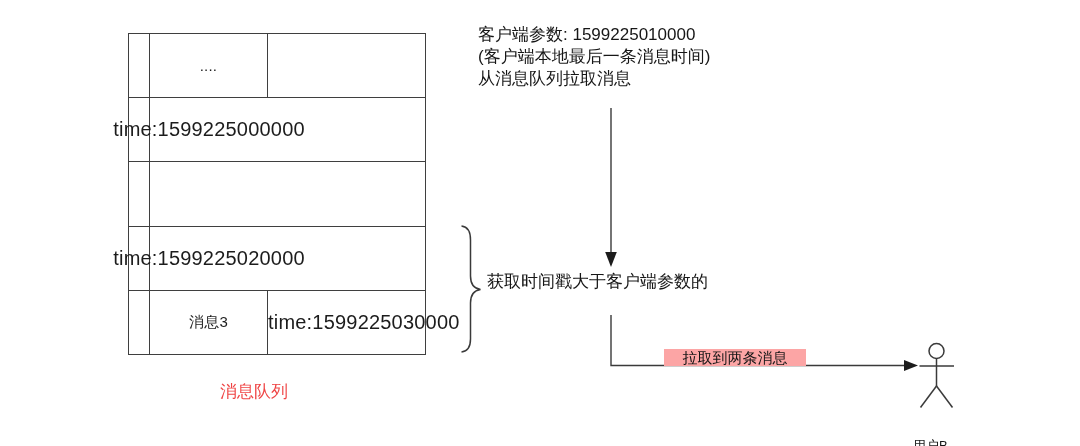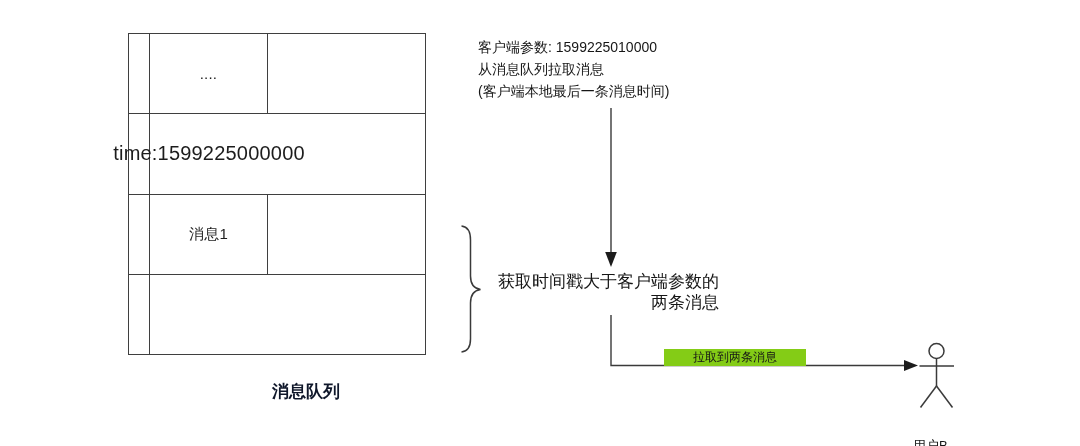--- a/index.html
+++ b/index.html
@@ -23,36 +23,36 @@
   .mq-row:last-child{border-bottom:none;}
   .mq-cell{
     display:flex;align-items:center;justify-content:center;
     font-size:15px;letter-spacing:0.2px;box-sizing:border-box;
   }
   .mq-cell.c1{border-right:1px solid #3f3f3f;}
   .mq-cell.c2{border-right:1px solid #3f3f3f;}
   .mq-cell.c3{font-size:20px;}
 
   .mq-caption{
-    left:220px;top:380px;width:120px;text-align:right;
-    font-size:17px;color:#0f172a;font-weight:bold;
+    left:220px;top:380px;width:120px;text-align:left;
+    font-size:17px;color:#ef4444;
   }
 
   
   .client-param{
-    left:478px;top:36px;width:330px;
-    font-size:14px;line-height:22px;color:#161616;
+    left:478px;top:24px;width:330px;
+    font-size:17px;line-height:22px;color:#161616;
   }
   .fetch-note{
-    left:487px;top:271px;width:232px;text-align:right;
+    left:487px;top:271px;width:232px;text-align:left;
     font-size:17px;line-height:21px;color:#161616;
   }
   .pull-label{
     left:664px;top:349px;width:142px;text-align:center;
-    font-size:12px;line-height:17px;color:#161616;background:#84cc16;
+    font-size:15px;line-height:17px;color:#161616;background:#fca5a5;
   }
   .actor-label{
     left:913px;top:411px;width:48px;text-align:left;
     font-size:13px;color:#161616;margin-top:26px;
   }
 
   svg{position:absolute;left:0;top:0;}
   .stroke{stroke:#3a3a3a;fill:none;}
   .fillhead{fill:#1c1c1c;stroke:none;}
 </style>
@@ -87,37 +87,41 @@
     <div class="mq-cell c1"></div>
     <div class="mq-cell c2">....</div>
     <div class="mq-cell c3"></div>
   </div>
   <div class="mq-row">
     <div class="mq-cell c1"></div>
     <div class="mq-cell c3">time:1599225000000</div>
   </div>
   <div class="mq-row">
     <div class="mq-cell c1"></div>
-    <div class="mq-cell c2">消息1</div>
   </div>
   <div class="mq-row">
     <div class="mq-cell c1"></div>
+    <div class="mq-cell c3">time:1599225020000</div>
+  </div>
+  <div class="mq-row">
+    <div class="mq-cell c1"></div>
+    <div class="mq-cell c2">消息3</div>
+    <div class="mq-cell c3">time:1599225030000</div>
   </div>
 </div>
 
 <div class="abs mq-caption">消息队列</div>
 
 <div class="abs client-param">
   <div>客户端参数: 1599225010000</div>
+  <div>(客户端本地最后一条消息时间)</div>
   <div>从消息队列拉取消息</div>
-  <div>(客户端本地最后一条消息时间)</div>
 </div>
 
 <div class="abs fetch-note">
   <div>获取时间戳大于客户端参数的</div>
-  <div>两条消息</div>
 </div>
 
 <div class="abs pull-label">
   <div>拉取到两条消息</div>
 </div>
 
 <div class="abs actor-label">用户B</div>
 
 </body></html>

